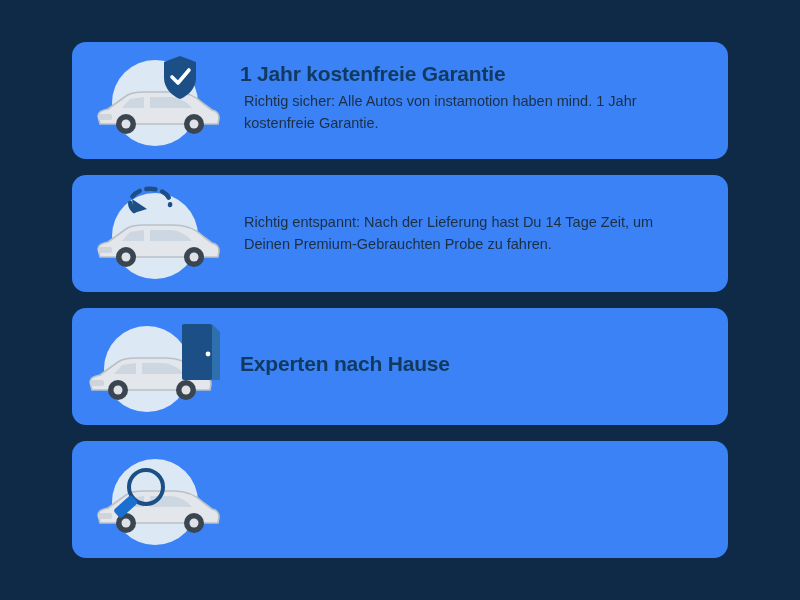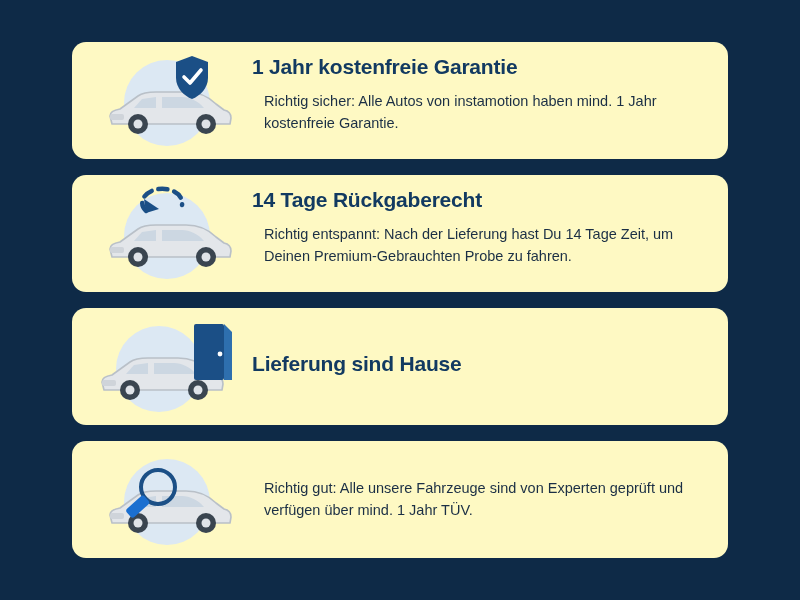--- a/index.html
+++ b/index.html
@@ -19,25 +19,25 @@
     height: 600px;
     background: #0e2a47;
     box-sizing: border-box;
     padding: 42px 72px 42px 72px;
     display: flex;
     flex-direction: column;
     justify-content: flex-start;
     gap: 16px;
   }
   .card {
-    background: #fef9c3;
+    background: #3b82f6;
     border-radius: 14px;
     display: flex;
     align-items: center;
-    padding: 10px 26px 10px 22px;
+    padding: 10px 26px 10px 10px;
     box-sizing: border-box;
     min-height: 110px;
   }
   .card-illu {
     width: 150px;
     min-width: 150px;
     height: 110px;
     position: relative;
     display: flex;
     align-items: center;
@@ -52,21 +52,21 @@
     font-size: 21px;
     font-weight: bold;
     letter-spacing: -0.2px;
     margin: 0 0 5px 0;
     line-height: 1.15;
   }
   .card-body {
     color: #1b2f45;
     font-size: 14.5px;
     line-height: 1.5;
-    margin: 12px;
+    margin: 4px;
   }
   
   .blob {
     position: absolute;
     border-radius: 50%;
     background: #dce8f3;
   }
   svg.car {
     position: absolute;
     left: 10px;
@@ -117,21 +117,20 @@
         <circle cx="34" cy="40" r="4.5" fill="#dfe3e8"></circle>
         <circle cx="102" cy="40" r="10" fill="#3a4550"></circle>
         <circle cx="102" cy="40" r="4.5" fill="#dfe3e8"></circle>
       </svg>
       <svg class="badge" width="56" height="44" viewBox="0 0 56 44" style="left:44px;top:2px;">
         <path d="M8,30 A20,14 0 1 1 44,24" fill="none" stroke="#1b4f86" stroke-width="4.5" stroke-linecap="round" stroke-dasharray="9 7"></path>
         <path d="M6,18 L8,32 L21,28 Z" fill="#1b4f86"></path>
       </svg>
     </div>
     <div class="card-text">
-      <div class="card-title">14 Tage Rückgaberecht</div>
       <div class="card-body">Richtig entspannt: Nach der Lieferung hast Du 14 Tage Zeit, um Deinen Premium-Gebrauchten Probe zu fahren.</div>
     </div>
   </div>
 
   <div class="card">
     <div class="card-illu">
       <div class="blob" style="width:86px;height:86px;left:22px;top:14px;"></div>
       <svg class="car" width="130" height="54" viewBox="0 0 130 54" style="left:2px;">
         <path d="M8,40 L6,32 C6,28 10,26 16,25 L34,12 C38,9 44,8 52,8 L82,8 C94,8 104,12 112,20 L120,26 C125,27 127,30 127,34 L126,40 Z" fill="#e3e6ea" stroke="#b9c0c8" stroke-width="1.6" stroke-linejoin="round"></path>
         <path d="M38,15 L52,13 L52,24 L30,24 Z" fill="#ccd7e2"></path>
@@ -142,21 +141,21 @@
         <circle cx="102" cy="40" r="10" fill="#3a4550"></circle>
         <circle cx="102" cy="40" r="4.5" fill="#dfe3e8"></circle>
       </svg>
       <svg class="badge" width="46" height="62" viewBox="0 0 46 62" style="left:96px;top:10px;">
         <rect x="4" y="2" width="30" height="56" rx="2" fill="#1b4f86"></rect>
         <path d="M34,2 L42,10 L42,58 L34,58 Z" fill="#2e6fae"></path>
         <circle cx="30" cy="32" r="2.4" fill="#ffffff"></circle>
       </svg>
     </div>
     <div class="card-text">
-      <div class="card-title">Lieferung sind Hause</div>
+      <div class="card-title">Experten nach Hause</div>
     </div>
   </div>
 
   <div class="card">
     <div class="card-illu">
       <div class="blob" style="width:86px;height:86px;left:30px;top:14px;"></div>
       <svg class="car" width="130" height="54" viewBox="0 0 130 54">
         <path d="M8,40 L6,32 C6,28 10,26 16,25 L34,12 C38,9 44,8 52,8 L82,8 C94,8 104,12 112,20 L120,26 C125,27 127,30 127,34 L126,40 Z" fill="#e3e6ea" stroke="#b9c0c8" stroke-width="1.6" stroke-linejoin="round"></path>
         <path d="M38,15 L52,13 L52,24 L30,24 Z" fill="#ccd7e2"></path>
         <path d="M58,13 L78,13 C86,13 94,17 100,24 L58,24 Z" fill="#ccd7e2"></path>
@@ -165,17 +164,16 @@
         <circle cx="34" cy="40" r="4.5" fill="#dfe3e8"></circle>
         <circle cx="102" cy="40" r="10" fill="#3a4550"></circle>
         <circle cx="102" cy="40" r="4.5" fill="#dfe3e8"></circle>
       </svg>
       <svg class="badge" width="64" height="64" viewBox="0 0 64 64" style="left:26px;top:20px;">
         <circle cx="38" cy="22" r="17" fill="none" stroke="#1b4f86" stroke-width="4"></circle>
         <rect x="6" y="36" width="24" height="11" rx="3" transform="rotate(-42 18 42)" fill="#1b6fd0"></rect>
       </svg>
     </div>
     <div class="card-text">
-      <div class="card-body">Richtig gut: Alle unsere Fahrzeuge sind von Experten geprüft und verfügen über mind. 1 Jahr TÜV.</div>
     </div>
   </div>
 
 </div>
 
 </body></html>

